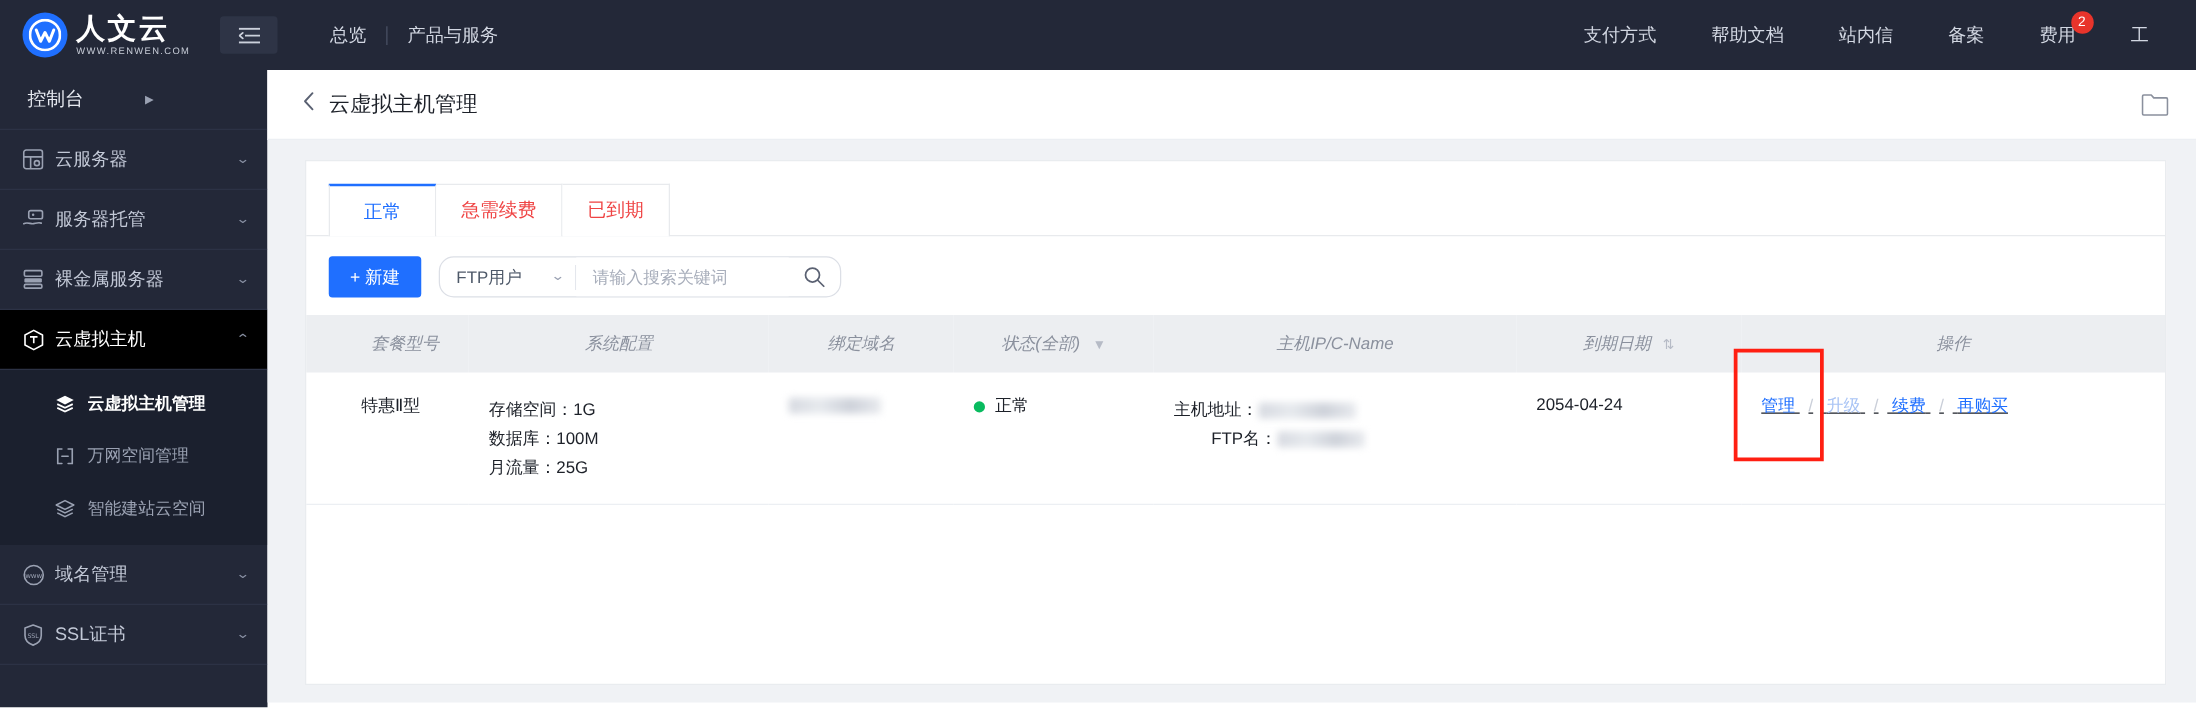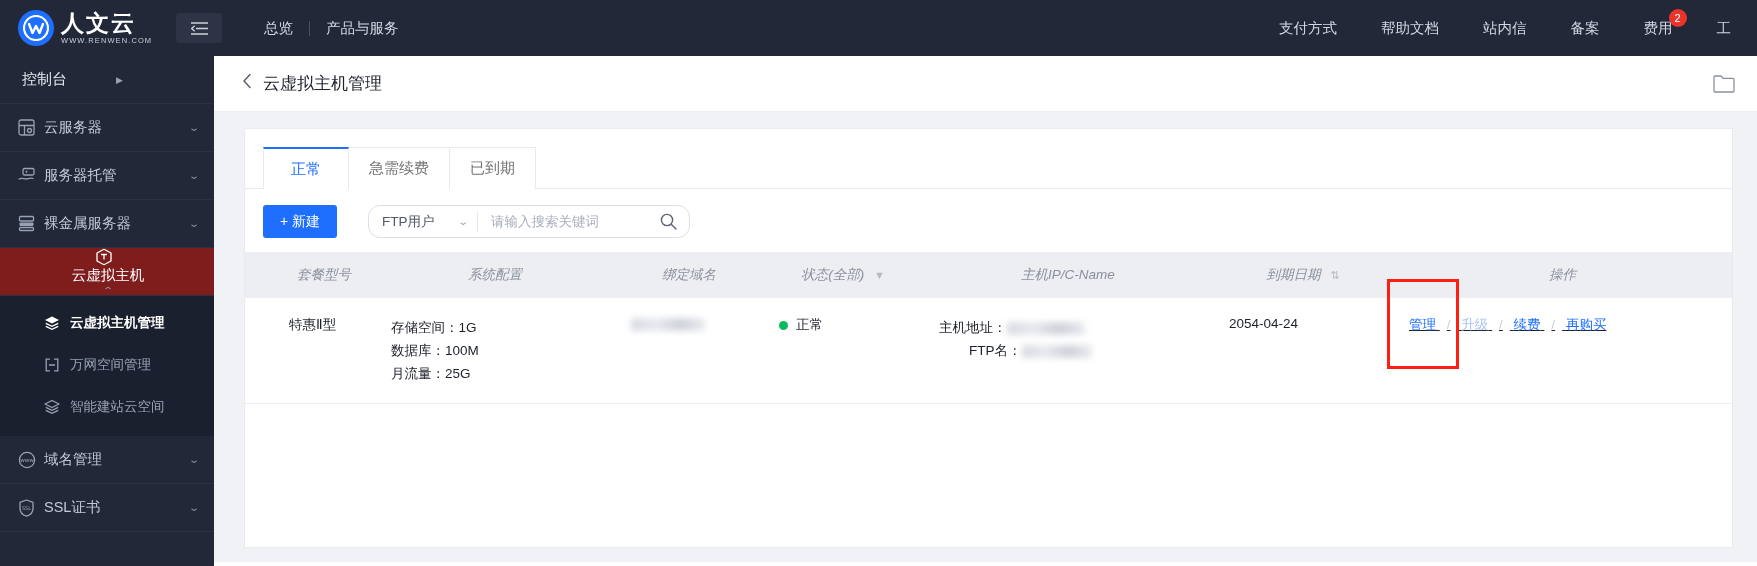--- a/index.html
+++ b/index.html
@@ -32,21 +32,21 @@
     margin-top: 2px; font-family: "Liberation Sans", sans-serif;
   }
   .collapse-btn {
     width: 46px; height: 30px; background: #2e3446; border-radius: 3px;
     display: flex; align-items: center; justify-content: center;
     margin-left: 8px; cursor: pointer; flex: none;
   }
   .nav-left { display: flex; align-items: center; margin-left: 26px; }
   .nav-left .nav-item { font-size: 14.5px; color: #d2d7e2; cursor: pointer; padding: 0 16px; }
   .nav-sep { width: 1px; height: 15px; background: #4a5064; }
-  .nav-right { margin-left: auto; display: flex; align-items: center; padding-right: 4px; }
+  .nav-right { margin-left: auto; display: flex; align-items: center; padding-right: 16px; }
   .nav-right .nav-item {
     font-size: 14.5px; color: #d2d7e2; cursor: pointer; padding: 0 22px;
     position: relative; white-space: nowrap;
   }
   .badge {
     position: absolute; top: -10px; right: 8px; min-width: 18px; height: 18px;
     border-radius: 9px; background: #e8342b; color: #fff; font-size: 11px;
     display: flex; align-items: center; justify-content: center; padding: 0 5px;
     font-family: "Liberation Sans", sans-serif;
   }
@@ -61,21 +61,21 @@
     color: #e6e9f0; font-size: 15px; cursor: pointer;
     border-bottom: 1px solid #2c3245;
     gap: 40px;
   }
   .console-arrow { margin-left: 9px; font-size: 9px; color: #9aa1b2; }
   .side-item {
     height: 48px; display: flex; align-items: center; padding: 0 16px 0 18px;
     color: #c2c8d6; font-size: 14.5px; cursor: pointer;
     border-bottom: 1px solid #2c3245; position: relative;
   }
-  .side-item.active { background: #7f1d1d; color: #fff; flex-direction: column; }
+  .side-item.active { background: #000000; color: #fff; }
   .side-ico { width: 26px; display: flex; align-items: center; color: #9aa1b2; flex: none; }
   .side-item.active .side-ico { color: #fff; }
   .side-label { flex: 1; }
   .chev { font-size: 10px; color: #8890a3; transform: scaleX(1.4); }
   .submenu { background: #1b202e; padding: 6px 0 8px 0; }
   .sub-item {
     height: 42px; display: flex; align-items: center; padding-left: 44px;
     font-size: 13.5px; color: #9aa1b2; cursor: pointer;
   }
   .sub-item.active { color: #fff; font-weight: 700; }
@@ -95,28 +95,28 @@
   .head-right { margin-left: auto; display: flex; align-items: center; color: #8a909d; }
 
   .card {
     margin: 16px 24px 0 30px; background: #fff; border: 1px solid #e9ecef;
     min-height: 420px;
   }
   .tabs { display: flex; padding: 18px 0 0 18px; border-bottom: 1px solid #e8eaed; }
   .tab {
     height: 42px; min-width: 86px; padding: 0 20px;
     display: flex; align-items: center; justify-content: center;
-    font-size: 15px; color: #737373; cursor: pointer;
+    font-size: 15px; color: #ef4444; cursor: pointer;
     border: 1px solid #e8eaed; border-bottom: none; background: #fff;
     margin-bottom: -1px;
   }
   .tab + .tab { border-left: none; }
   .tab.active { color: #1f6fff; border-top: 2px solid #1f6fff; }
 
-  .toolbar { display: flex; align-items: center; padding: 16px 8px 14px 18px; gap: 17px; }
+  .toolbar { display: flex; align-items: center; padding: 16px 8px 14px 18px; }
   .btn-new {
     background: #1f6fff; color: #fff; font-size: 14px; height: 33px;
     padding: 0 17px; border-radius: 3px; display: flex; align-items: center;
     cursor: pointer; border: none;
   }
   .search-group {
     display: flex; align-items: center; margin-left: 14px;
     border: 1px solid #dcdfe6; border-radius: 12px; height: 33px; background: #fff;
   }
   .sel {

